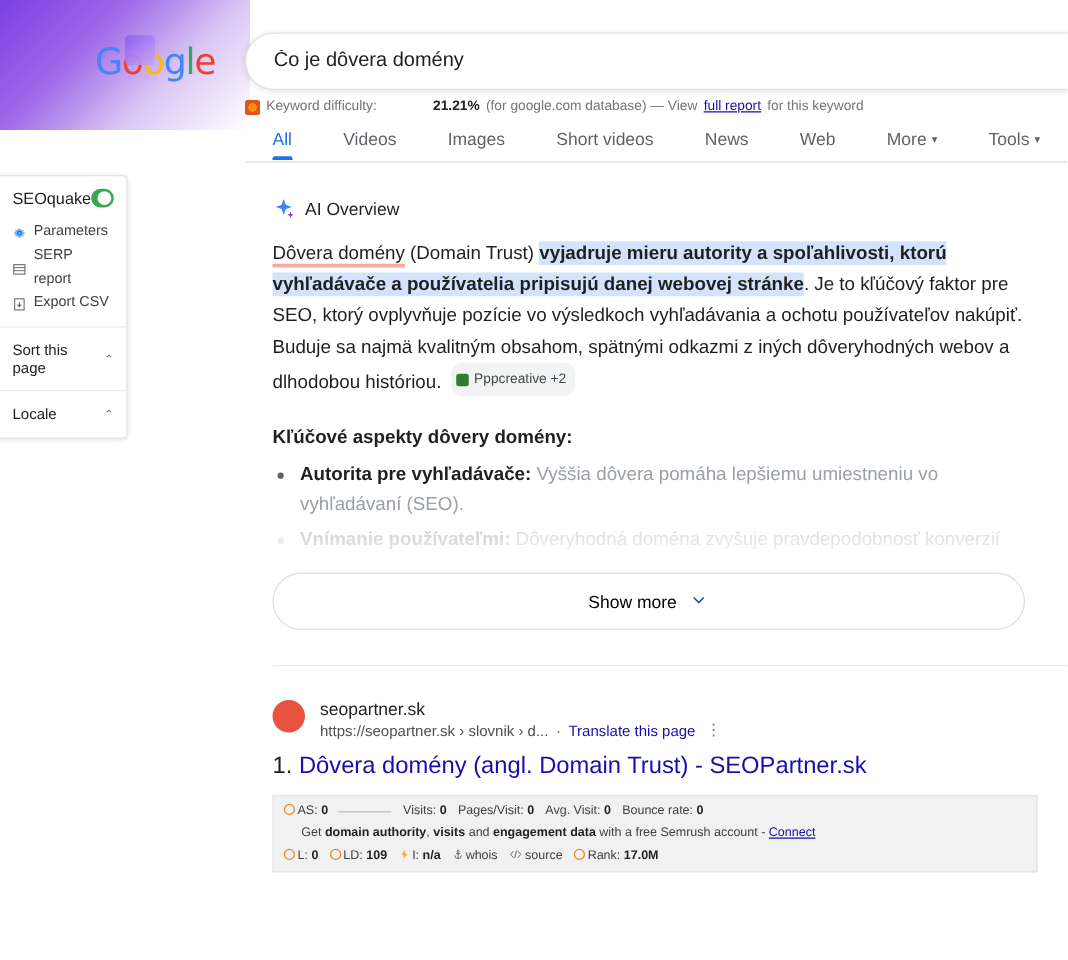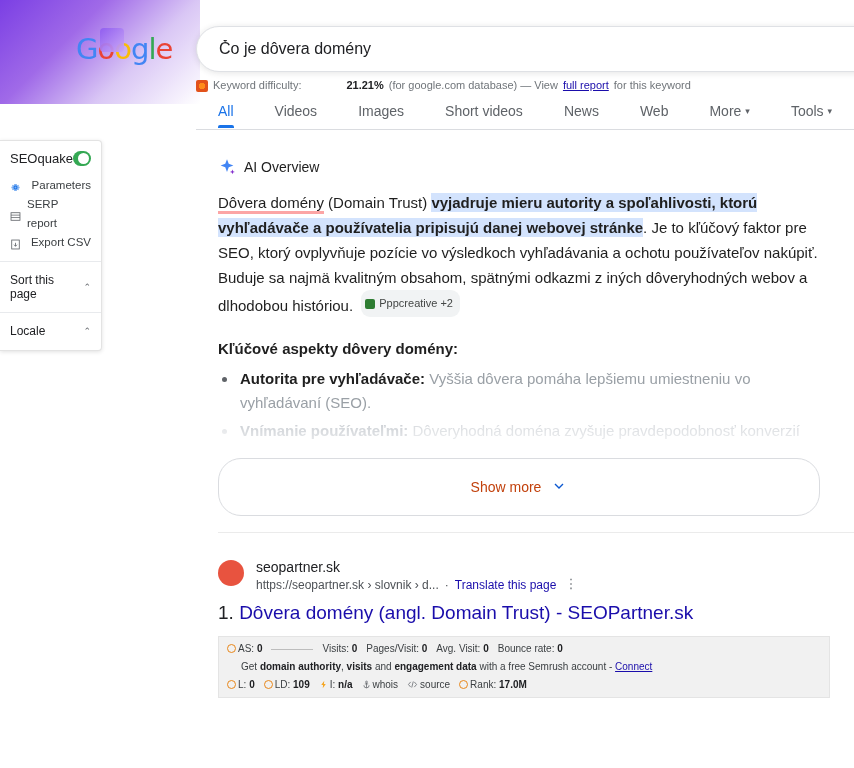--- a/index.html
+++ b/index.html
@@ -162,21 +162,20 @@
     content: ""; position: absolute;
     right: 2px; top: 2px;
     width: 11px; height: 11px;
     border-radius: 50%; background: #fff;
   }
   .sq-item {
     display: flex; align-items: center; gap: 6px;
     line-height: 19px;
     color: #3c4043;
     font-size: 11.5px;
-    justify-content: space-between;
   }
   .sq-ic {
     width: 11px; height: 11px;
     display: inline-block;
     flex: 0 0 11px;
   }
   .sq-sep {
     height: 1px; background: #e8eaed;
     margin: 9px -10px;
   }
@@ -267,26 +266,26 @@
     position: absolute;
     left: 0; top: 280px;
     width: 658px; height: 60px;
     background: linear-gradient(to bottom, rgba(255,255,255,0) 0%, rgba(255,255,255,0.85) 55%, #fff 100%);
     pointer-events: none;
   }
 
   .showmore {
     position: absolute;
     left: 22px; top: 318px;
-    width: 602px; height: 58px;
+    width: 602px; height: 46px;
     border: 1px solid #dadce0;
     border-radius: 23px;
     display: flex; align-items: center; justify-content: center;
     gap: 10px;
-    font-size: 14px; color: #c2410c;
+    font-size: 14px; color: #000000;
     font-weight: 500;
     background: #fff;
     cursor: pointer;
   }
 
   .main-rule {
     position: absolute;
     left: 22px; top: 392px;
     width: 832px; height: 1px;
     background: #ebebeb;

